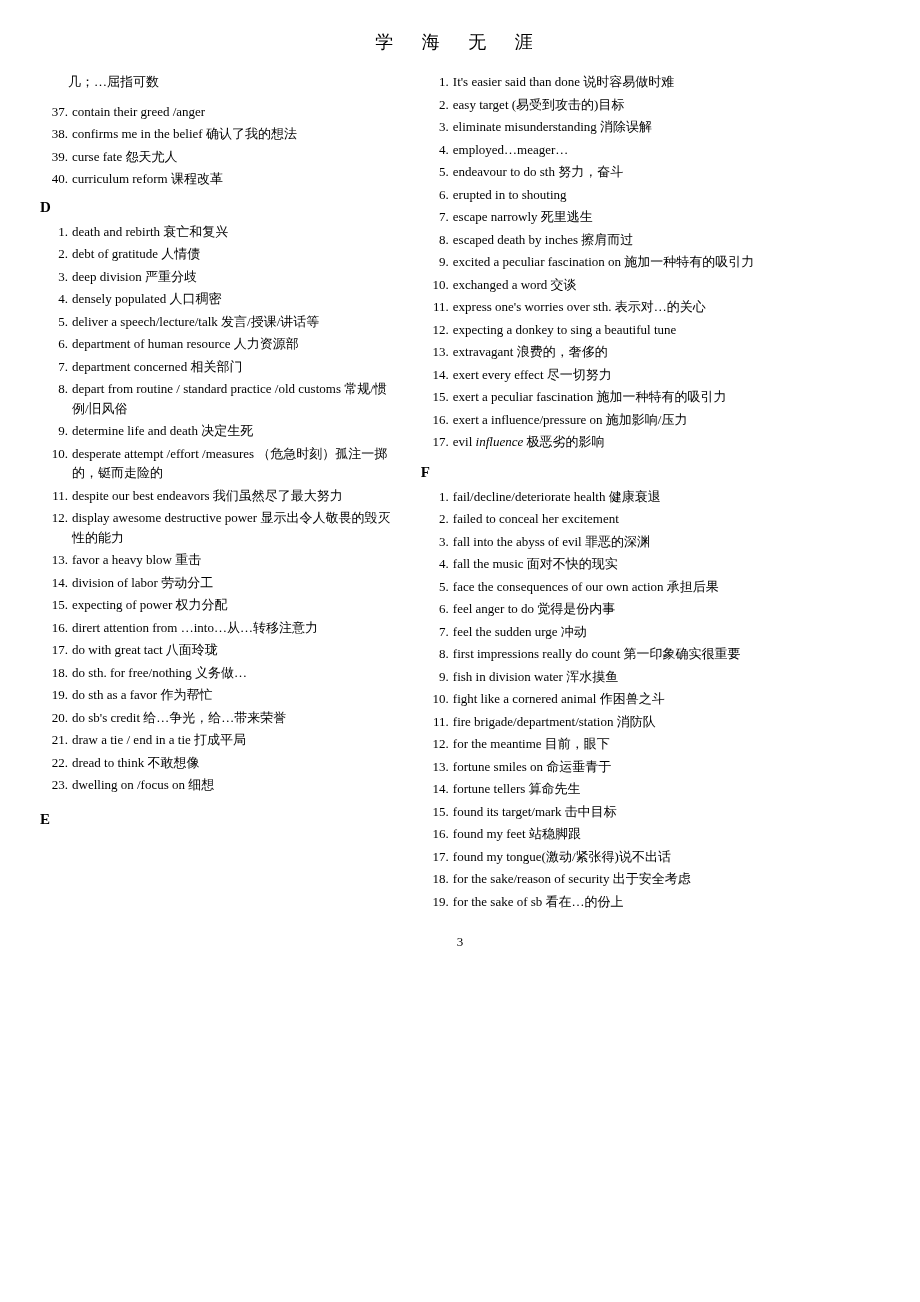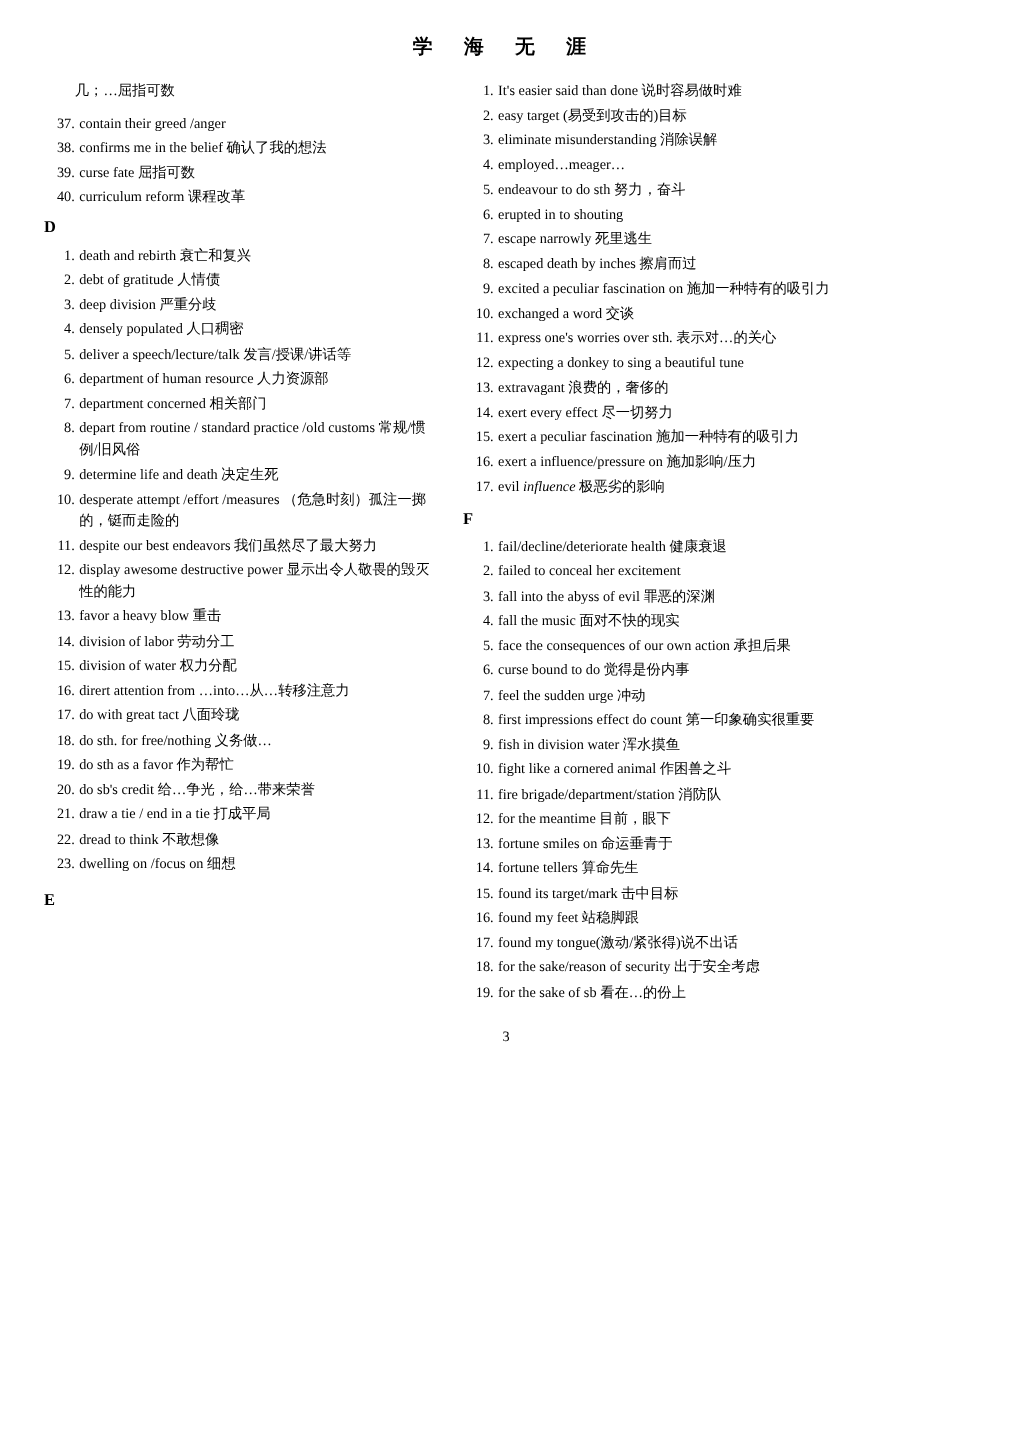--- a/index.html
+++ b/index.html
@@ -9,21 +9,21 @@
       background: #fff;
       color: #000;
       width: 920px;
       min-height: 1302px;
       padding: 30px 40px;
     }
     .page-title {
       text-align: center;
       font-size: 18px;
       letter-spacing: 12px;
-      font-weight: bold;
+      font-weight: normal;
       margin-bottom: 18px;
     }
     .two-col {
       display: flex;
       gap: 20px;
     }
     .col-left {
       width: 44%;
     }
     .col-right {
@@ -83,21 +83,21 @@
         <li>
           <span class="entry-num">37.</span>
           <span class="entry-text">contain their greed /anger</span>
         </li>
         <li>
           <span class="entry-num">38.</span>
           <span class="entry-text">confirms me in the belief 确认了我的想法</span>
         </li>
         <li>
           <span class="entry-num">39.</span>
-          <span class="entry-text">curse fate 屈指可数</span>
+          <span class="entry-text">curse fate 怨天尤人</span>
         </li>
         <li>
           <span class="entry-num">40.</span>
           <span class="entry-text">curriculum reform 课程改革</span>
         </li>
       </ul>
 
     <div class="section-header">D</div>
     <ul class="entry-list" id="d-list">
         <li>
@@ -151,21 +151,21 @@
         <li>
           <span class="entry-num">13.</span>
           <span class="entry-text">favor a heavy blow 重击</span>
         </li>
         <li>
           <span class="entry-num">14.</span>
           <span class="entry-text">division of labor  劳动分工</span>
         </li>
         <li>
           <span class="entry-num">15.</span>
-          <span class="entry-text">division of water  权力分配</span>
+          <span class="entry-text">expecting of power  权力分配</span>
         </li>
         <li>
           <span class="entry-num">16.</span>
           <span class="entry-text">dirert attention from …into…从…转移注意力</span>
         </li>
         <li>
           <span class="entry-num">17.</span>
           <span class="entry-text">do with great tact 八面玲珑</span>
         </li>
         <li>
@@ -287,29 +287,29 @@
         <li>
           <span class="entry-num">4.</span>
           <span class="entry-text">fall the music 面对不快的现实</span>
         </li>
         <li>
           <span class="entry-num">5.</span>
           <span class="entry-text">face the consequences of our own action 承担后果</span>
         </li>
         <li>
           <span class="entry-num">6.</span>
-          <span class="entry-text">curse bound to do 觉得是份内事</span>
+          <span class="entry-text">feel anger to do 觉得是份内事</span>
         </li>
         <li>
           <span class="entry-num">7.</span>
           <span class="entry-text">feel the sudden urge 冲动</span>
         </li>
         <li>
           <span class="entry-num">8.</span>
-          <span class="entry-text">first impressions effect do count 第一印象确实很重要</span>
+          <span class="entry-text">first impressions really do count 第一印象确实很重要</span>
         </li>
         <li>
           <span class="entry-num">9.</span>
           <span class="entry-text">fish in division water 浑水摸鱼</span>
         </li>
         <li>
           <span class="entry-num">10.</span>
           <span class="entry-text">fight like a cornered animal 作困兽之斗</span>
         </li>
         <li>

